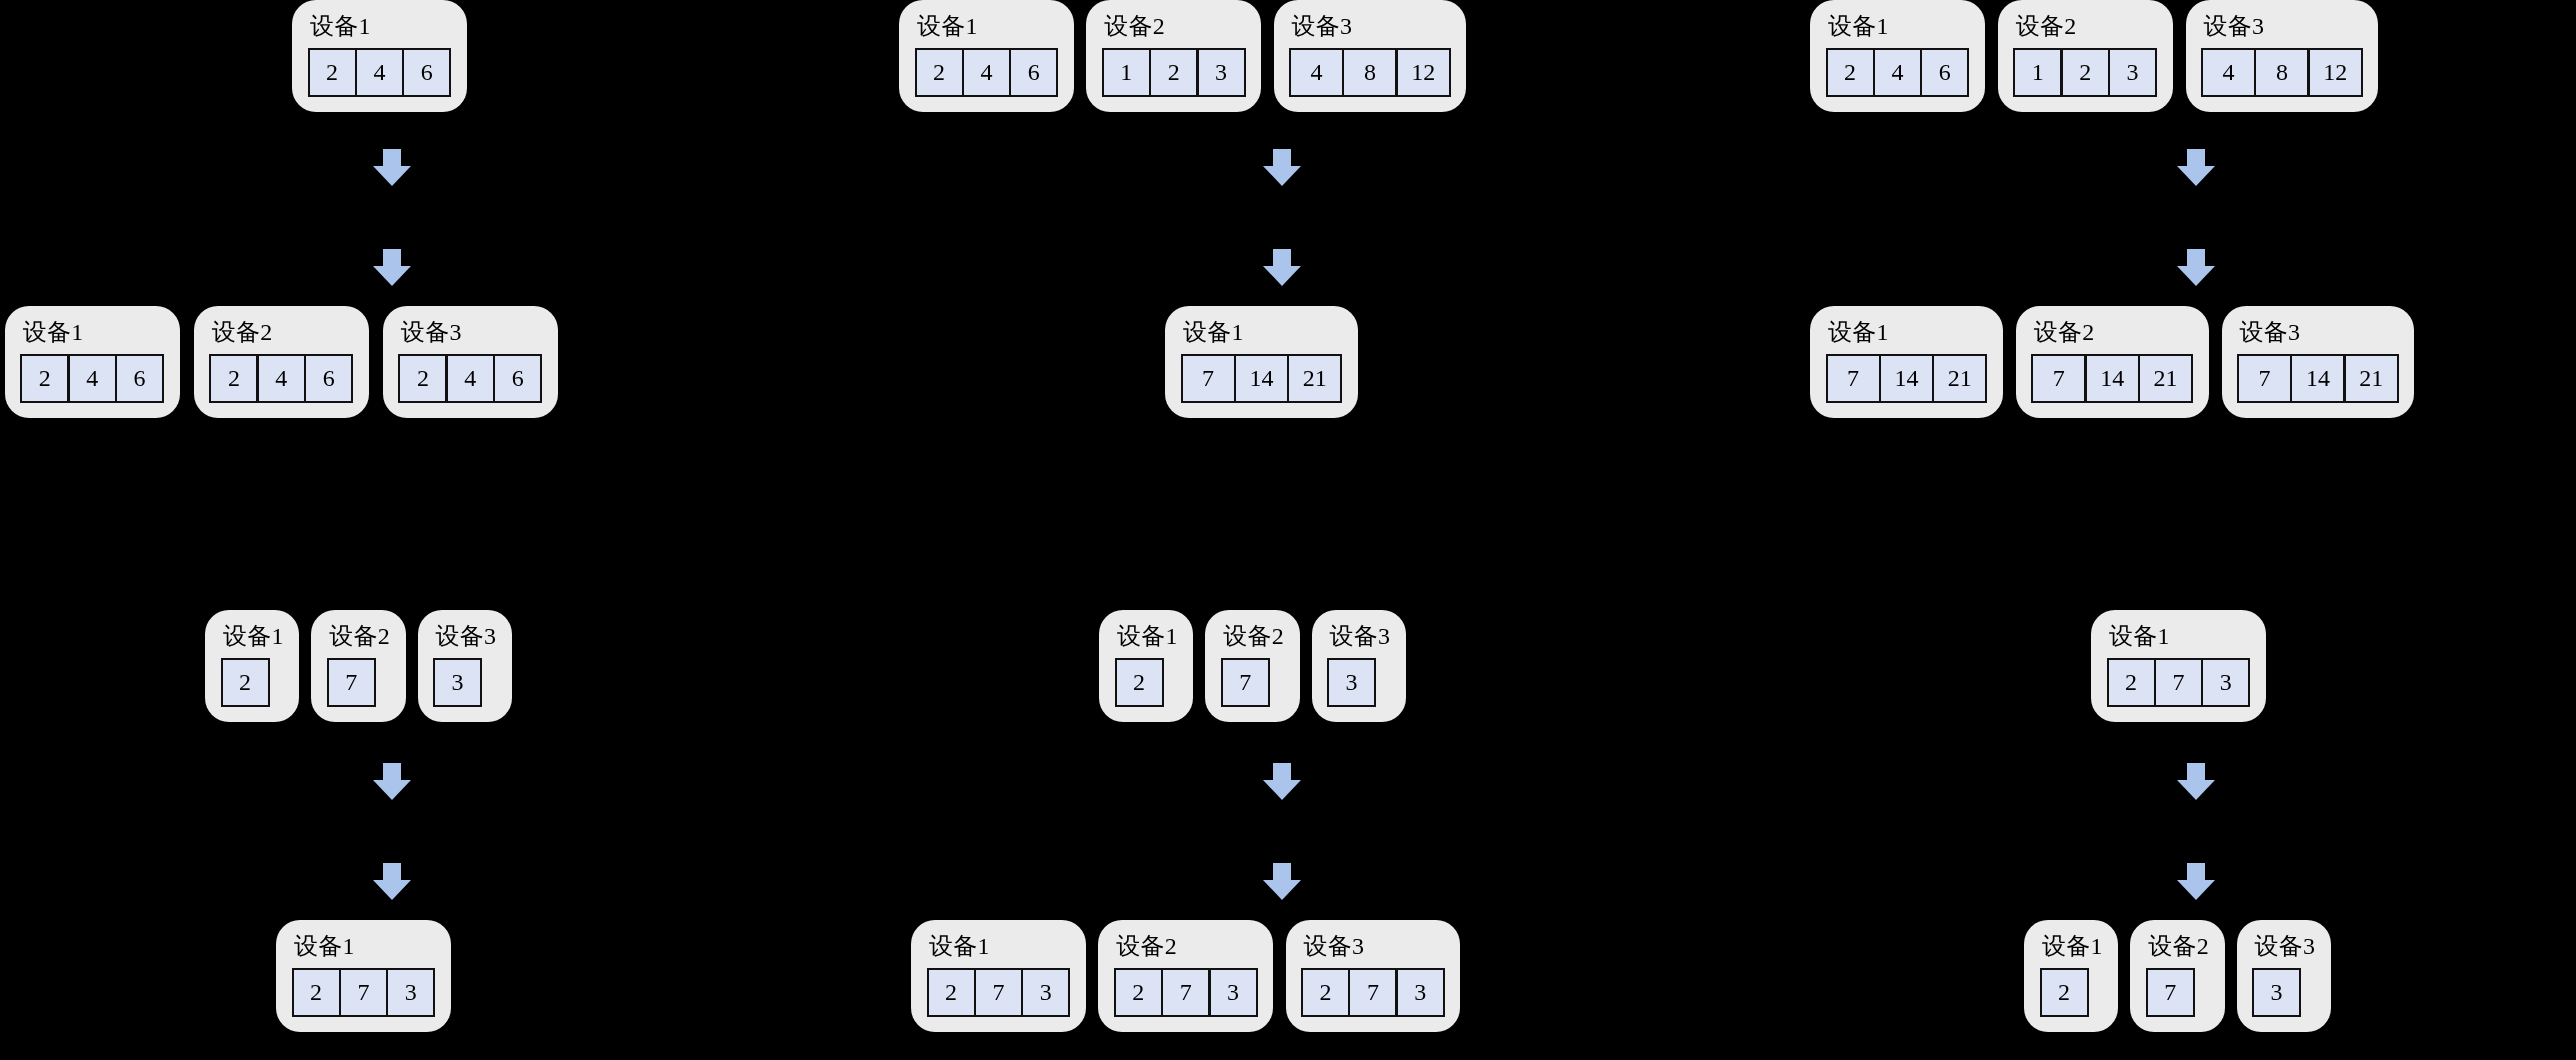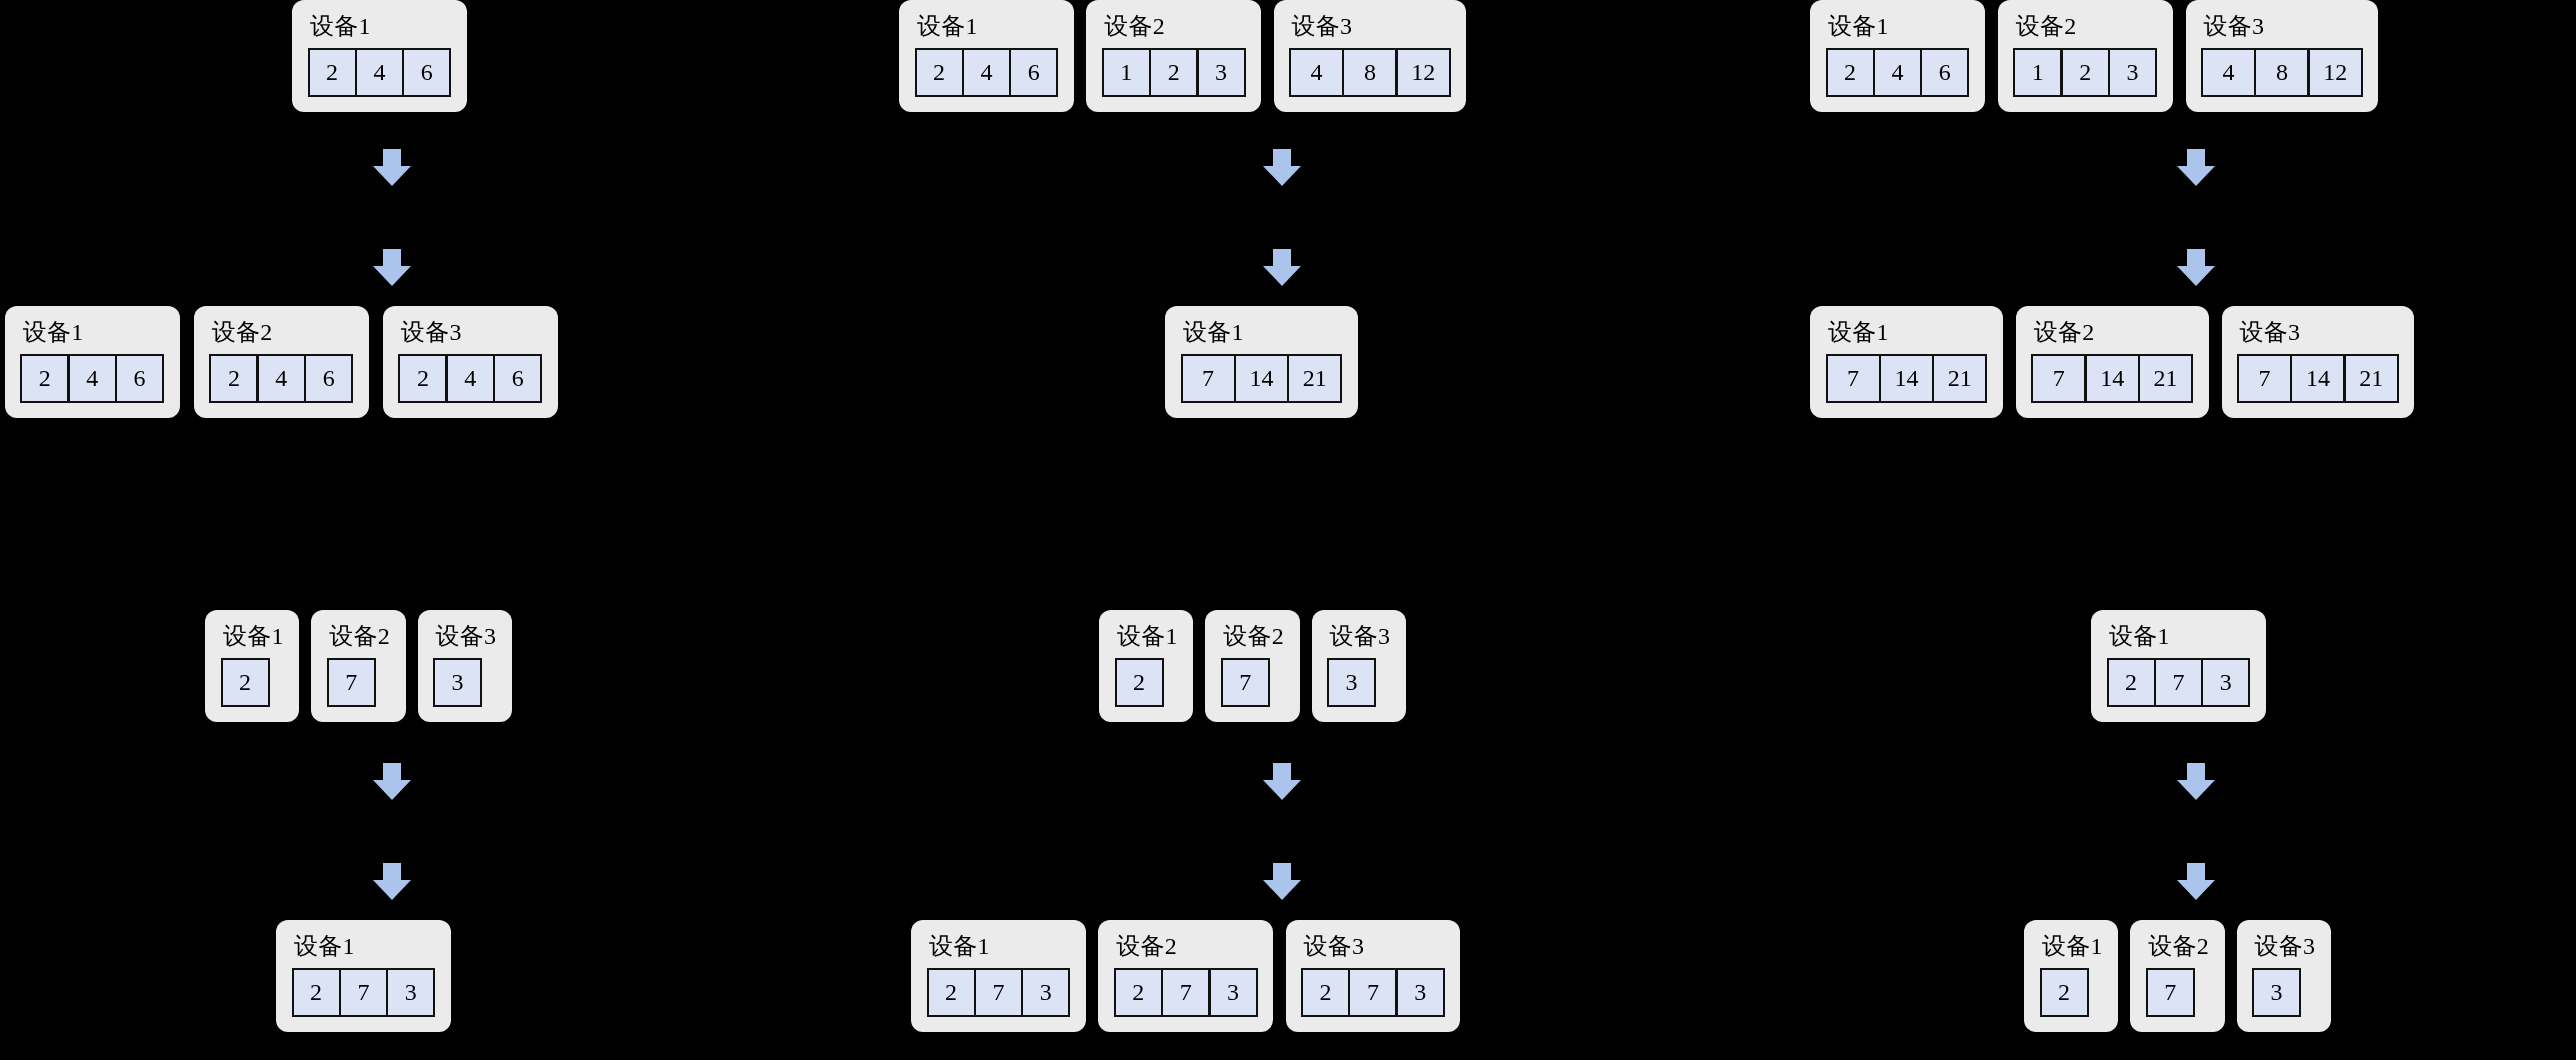--- a/index.html
+++ b/index.html
@@ -30,21 +30,21 @@
   
   .card-row {
     position: absolute;
     display: flex;
     align-items: flex-start;
   }
 
   
   .device-card {
     background: #ebebeb;
-    border-radius: 12px;
+    border-radius: 24px;
     box-sizing: border-box;
     padding: 12px 15.5px 15.5px 15.5px;
     display: flex;
     flex-direction: column;
     align-items: flex-start;
   }
 
   .device-title {
     font-size: 24px;
     line-height: 1.05;

